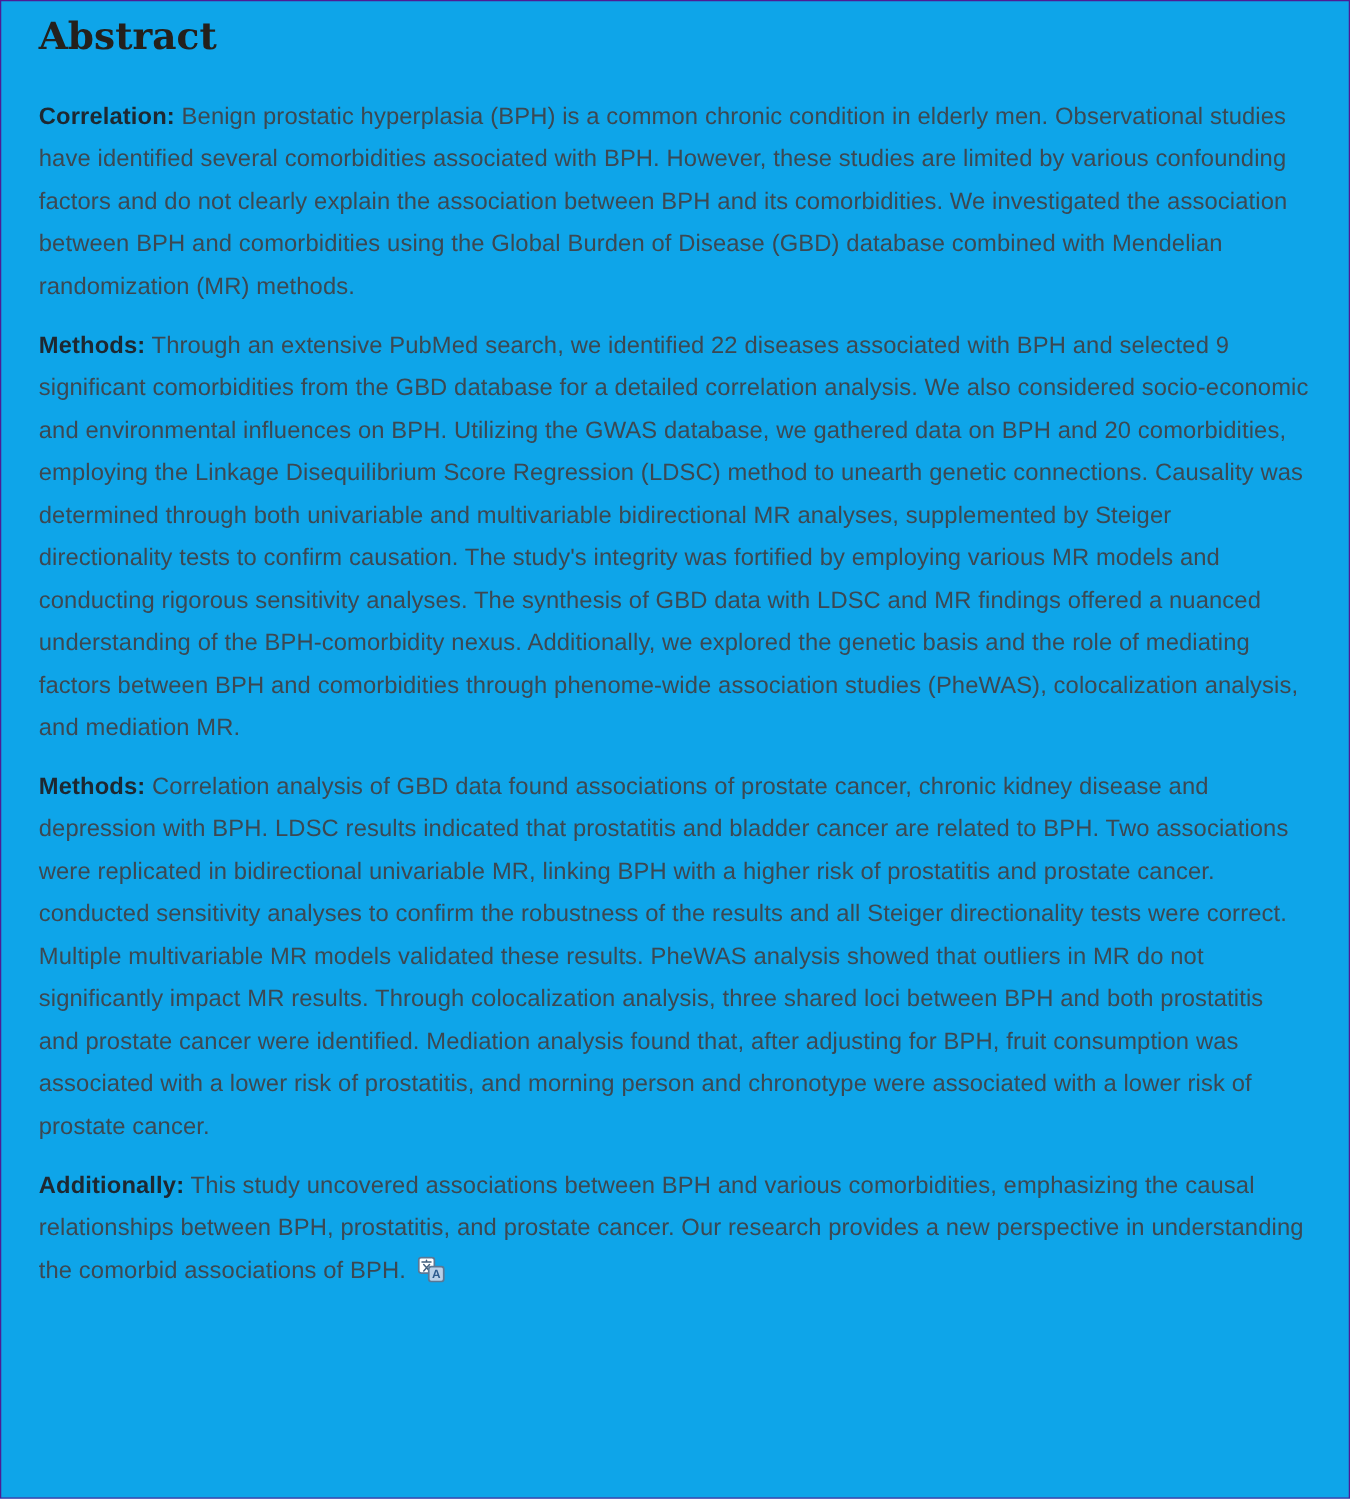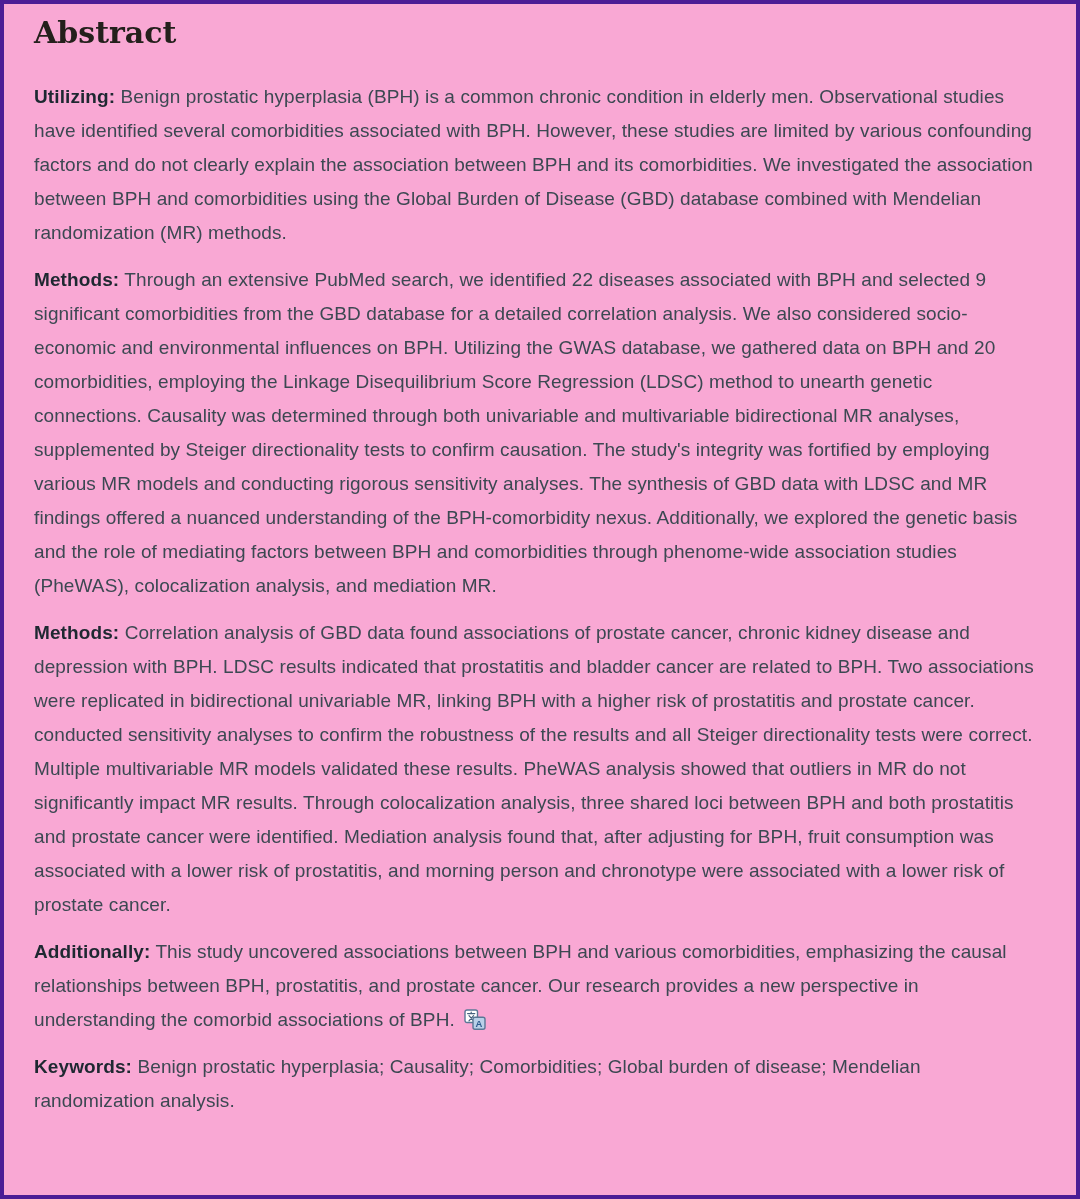--- a/index.html
+++ b/index.html
@@ -4,22 +4,22 @@
 <style>
   html, body {
     margin: 0;
     padding: 0;
     background: #ffffff;
   }
   .abstract-panel {
     width: 1080px;
     height: 1199px;
     box-sizing: border-box;
-    border: 4px solid #4c1d95;
-    background: #f9a8d4;
+    border: 1px solid #4c1d95;
+    background: #0ea5e9;
     padding: 8px 32px 10px 30px;
     overflow: hidden;
     font-family: "Liberation Sans", "DejaVu Sans", sans-serif;
   }
   .abstract-heading {
     font-family: "DejaVu Serif", "Liberation Serif", serif;
     font-weight: 700;
     font-size: 30px;
     line-height: 42px;
     color: #24201c;
@@ -49,21 +49,21 @@
   }
 </style>
 </head>
 <body>
 
 <div class="abstract-panel">
 
   <h2 class="abstract-heading">Abstract</h2>
 
   <p class="abstract-para">
-    <span class="section-label">Utilizing:</span>
+    <span class="section-label">Correlation:</span>
     <span>Benign prostatic hyperplasia (BPH) is a common chronic condition in elderly men. Observational studies have identified several comorbidities associated with BPH. However, these studies are limited by various confounding factors and do not clearly explain the association between BPH and its comorbidities. We investigated the association between BPH and comorbidities using the Global Burden of Disease (GBD) database combined with Mendelian randomization (MR) methods.</span>
   </p>
 
   <p class="abstract-para">
     <span class="section-label">Methods:</span>
     <span>Through an extensive PubMed search, we identified 22 diseases associated with BPH and selected 9 significant comorbidities from the GBD database for a detailed correlation analysis. We also considered socio-economic and environmental influences on BPH. Utilizing the GWAS database, we gathered data on BPH and 20 comorbidities, employing the Linkage Disequilibrium Score Regression (LDSC) method to unearth genetic connections. Causality was determined through both univariable and multivariable bidirectional MR analyses, supplemented by Steiger directionality tests to confirm causation. The study's integrity was fortified by employing various MR models and conducting rigorous sensitivity analyses. The synthesis of GBD data with LDSC and MR findings offered a nuanced understanding of the BPH-comorbidity nexus. Additionally, we explored the genetic basis and the role of mediating factors between BPH and comorbidities through phenome-wide association studies (PheWAS), colocalization analysis, and mediation MR.</span>
   </p>
 
   <p class="abstract-para">
     <span class="section-label">Methods:</span>
@@ -76,18 +76,14 @@
     <span class="translate-icon-wrap">
       <svg width="22" height="21" viewBox="0 0 22 21" aria-hidden="true">
         <rect x="1" y="1" width="12.5" height="12.5" rx="2" fill="#ffffff" stroke="#5a7896" stroke-width="1.4"></rect>
         <path d="M3.6 4.6 h7.2 M7.2 3.2 v1.4 M5 6.6 l4.6 5.2 M9.6 6.6 l-4.6 5.2" fill="none" stroke="#44607e" stroke-width="1.2" stroke-linecap="round"></path>
         <rect x="9" y="8.2" width="12" height="12" rx="2" fill="#b9d0e8" stroke="#5a7896" stroke-width="1.4"></rect>
         <text x="15" y="17.6" font-family="Liberation Sans, sans-serif" font-size="9.5" font-weight="bold" text-anchor="middle" fill="#2d5b8e">A</text>
       </svg>
     </span>
   </p>
 
-  <p class="abstract-para">
-    <span class="section-label">Keywords:</span>
-    <span>Benign prostatic hyperplasia; Causality; Comorbidities; Global burden of disease; Mendelian randomization analysis.</span>
-  </p>
 
 </div>
 
 </body></html>

